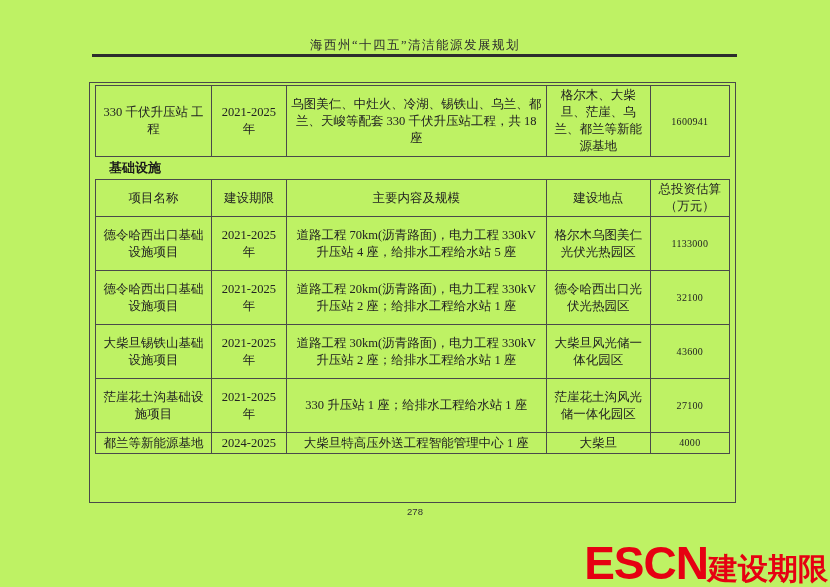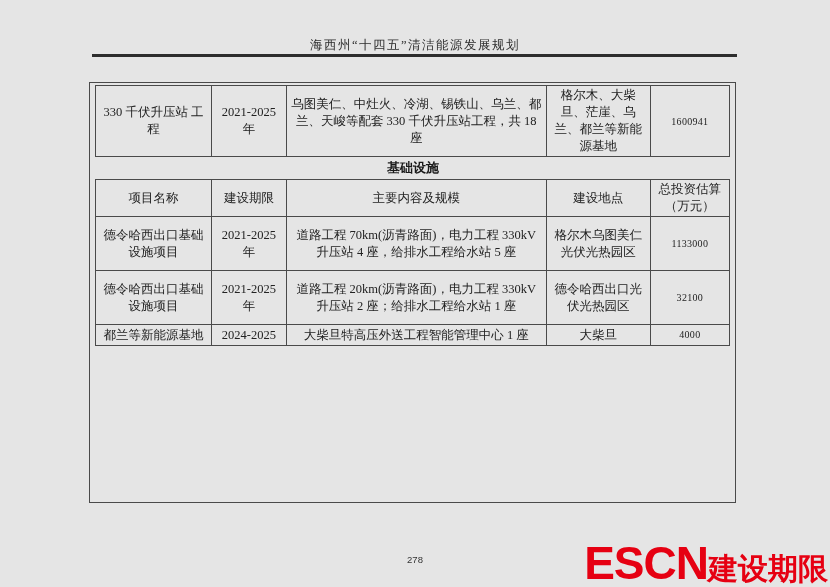--- a/index.html
+++ b/index.html
@@ -1,21 +1,21 @@
 <!DOCTYPE html>
 <html><head>
 <meta charset="utf-8">
 <style>
   * { margin: 0; padding: 0; box-sizing: border-box; }
   html, body { background: #ffffff; }
   .page {
     position: relative;
     width: 830px;
     height: 587px;
-    background: #e5e5e5;
+    background: #bef264;
     font-family: "Liberation Serif", "DejaVu Serif", serif;
     color: #222222;
     overflow: hidden;
   }
   .doc-title {
     position: absolute;
     top: 37px;
     left: 0;
     width: 100%;
     text-align: center;
@@ -60,31 +60,32 @@
     font-weight: normal;
     padding: 1px 3px;
     color: #222222;
   }
   .t1 td { height: 70px; }
   .section-row {
     height: 22px;
     line-height: 22px;
     font-weight: bold;
     font-size: 13px;
-    text-align: center;
+    text-align: left;
     padding-left: 1px;
     color: #1a1a1a;
+    margin-left: 13px;
   }
   .t2 .head-row th { height: 28px; }
   .t2 .data-row td { height: 54px; }
   .t2 .last-row td { height: 20px; line-height: 18px; }
   .num-cell { font-size: 10px; letter-spacing: 0.3px; }
   .page-number {
     position: absolute;
-    top: 554px;
+    top: 506px;
     left: 0;
     width: 100%;
     text-align: center;
     font-family: "Liberation Sans", sans-serif;
     font-size: 9.5px;
     color: #333333;
   }
   .logo {
     position: absolute;
     top: 543px;
@@ -157,20 +158,34 @@
           <td>格尔木乌图美仁光伏光热园区</td>
           <td class="num-cell">1133000</td>
         </tr>
         <tr class="data-row">
           <td>德令哈西出口基础设施项目</td>
           <td>2021-2025 年</td>
           <td>道路工程 20km(沥青路面)，电力工程 330kV 升压站 2 座；给排水工程给水站 1 座</td>
           <td>德令哈西出口光伏光热园区</td>
           <td class="num-cell">32100</td>
         </tr>
+        <tr class="data-row">
+          <td>大柴旦锡铁山基础设施项目</td>
+          <td>2021-2025 年</td>
+          <td>道路工程 30km(沥青路面)，电力工程 330kV 升压站 2 座；给排水工程给水站 1 座</td>
+          <td>大柴旦风光储一体化园区</td>
+          <td class="num-cell">43600</td>
+        </tr>
+        <tr class="data-row">
+          <td>茫崖花土沟基础设施项目</td>
+          <td>2021-2025 年</td>
+          <td>330 升压站 1 座；给排水工程给水站 1 座</td>
+          <td>茫崖花土沟风光储一体化园区</td>
+          <td class="num-cell">27100</td>
+        </tr>
         <tr class="last-row">
           <td>都兰等新能源基地</td>
           <td>2024-2025</td>
           <td>大柴旦特高压外送工程智能管理中心 1 座</td>
           <td>大柴旦</td>
           <td class="num-cell">4000</td>
         </tr>
       </tbody>
     </table>
 

